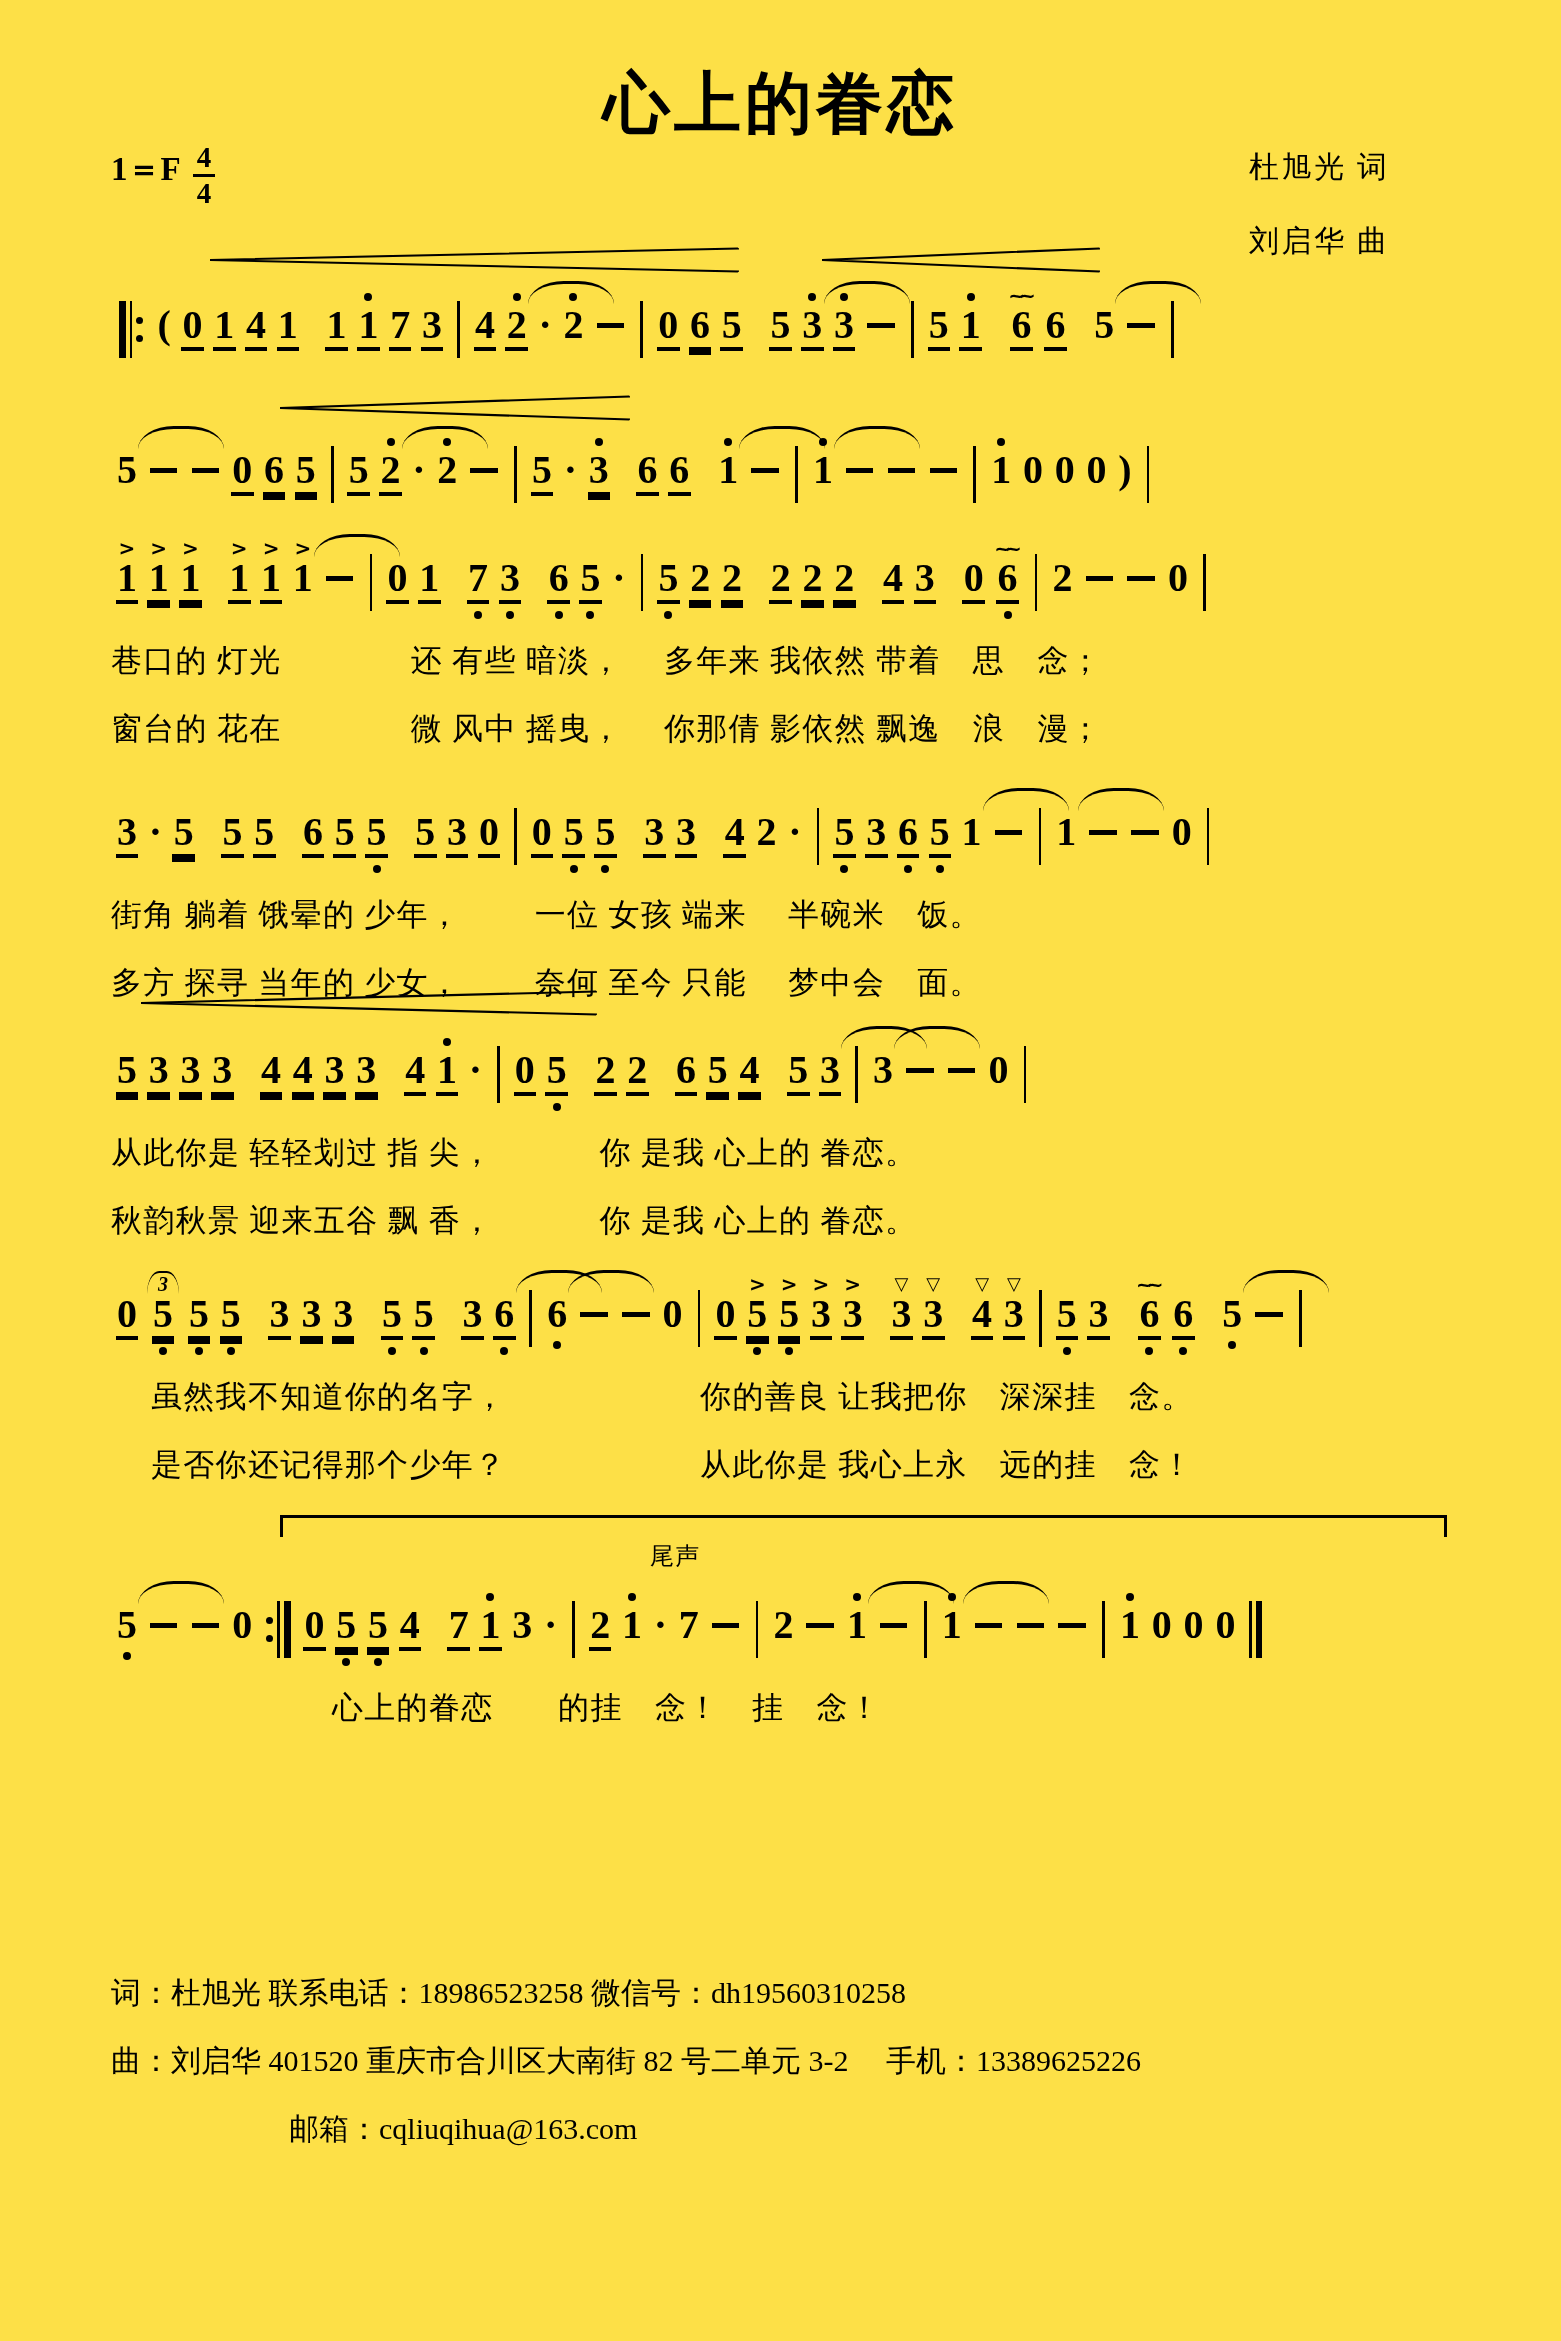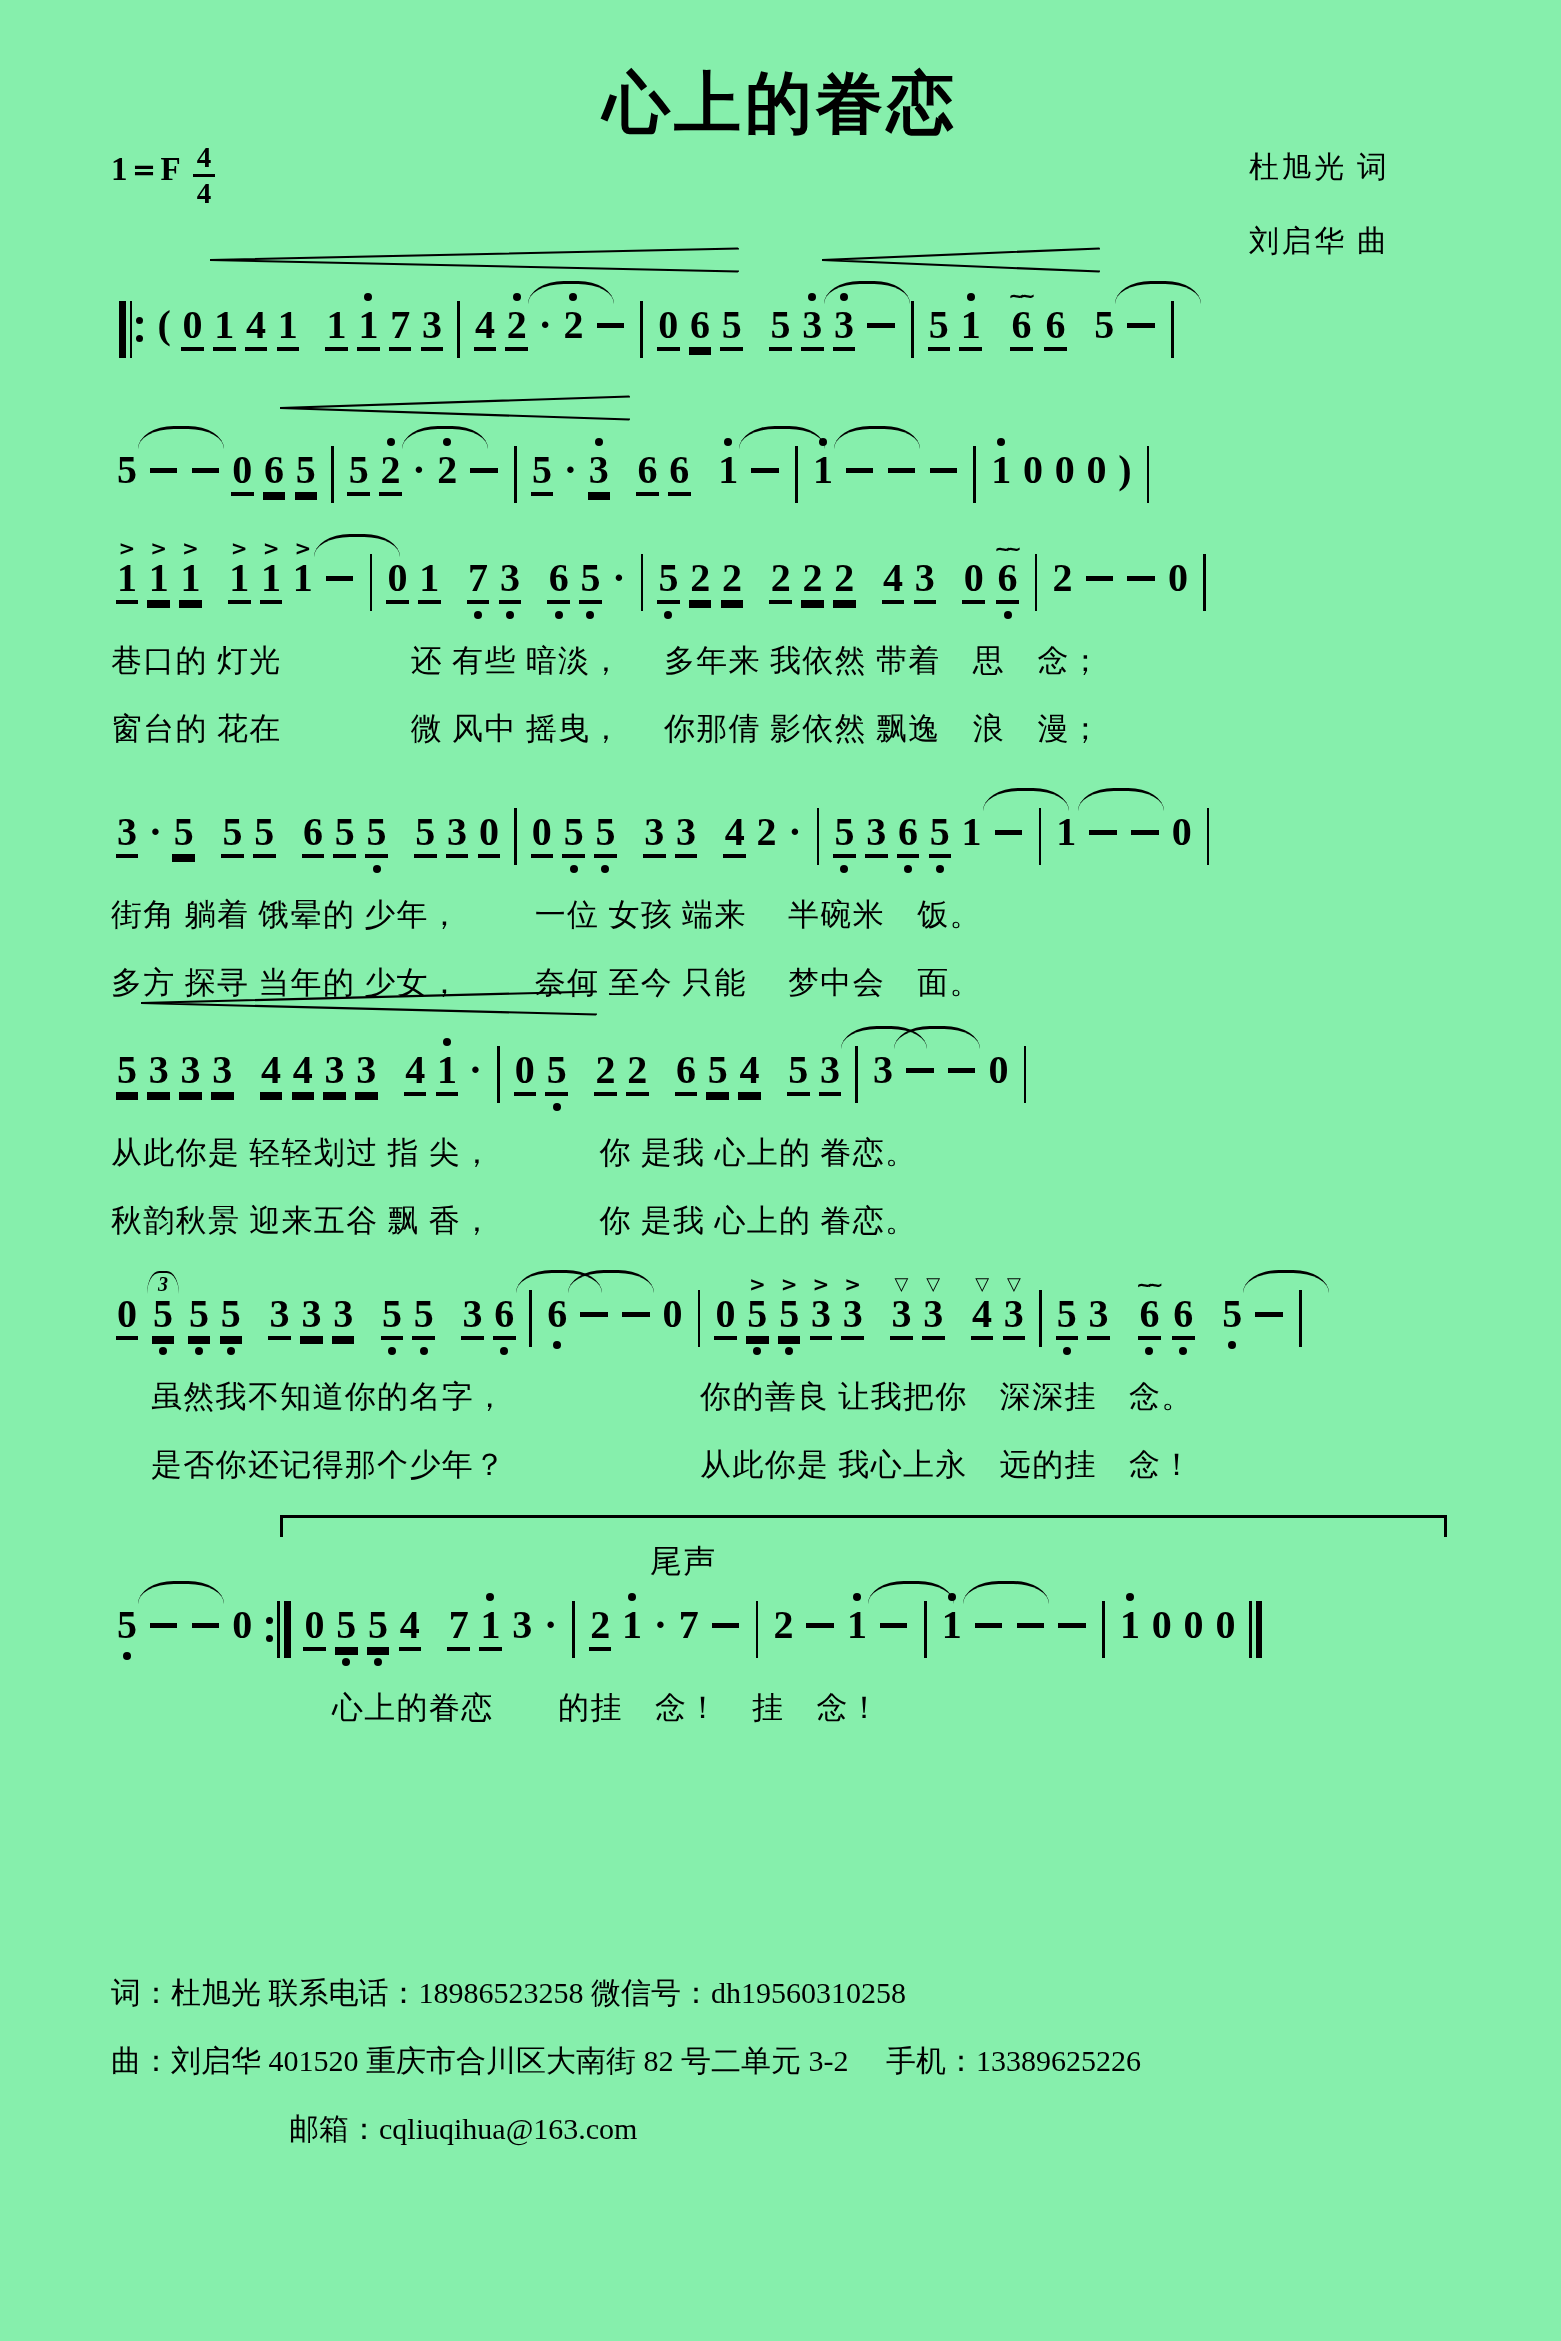--- a/index.html
+++ b/index.html
@@ -1,16 +1,16 @@
 <!DOCTYPE html>
 <html style="font-size:10.6px"><head>
 <meta charset="utf-8">
 <style>
   html,body{margin:0;padding:0;background:#888;}
-  .page{position:relative;width:1561px;height:2342px;background:#86efac;margin:0 auto;
+  .page{position:relative;width:1561px;height:2342px;background:#fde047;margin:0 auto;
         font-family:"Liberation Serif",serif;color:#000;overflow:hidden;}
 
   
   .title{position:absolute;top:58px;left:0;width:100%;text-align:center;
          font-size:67px;font-weight:700;letter-spacing:4px;}
   .keytime{position:absolute;top:147px;left:111px;display:flex;align-items:flex-start;gap:12px;
            font-size:33px;font-weight:700;}
   .frac{display:inline-flex;flex-direction:column;align-items:center;line-height:1;
         font-size:29px;font-weight:700;margin-top:-4px;}
   .frac .num{border-bottom:3.3px solid #000;padding:0 4px 2px;}
@@ -52,21 +52,21 @@
 
   .lyric-line{font-size:31px;line-height:1;margin-top:24px;white-space:pre;letter-spacing:1.3px;}
   .lyric-line + .lyric-line{margin-top:37px;}
 
   .cresc{position:absolute;height:30px;}
   .cresc svg{display:block;width:100%;height:100%;}
   .coda-bracket{position:absolute;border-top:3.3px solid #000;height:20px;}
   .coda-bracket::before,.coda-bracket::after{content:'';position:absolute;top:0;width:3.3px;height:18.5px;background:#000;}
   .coda-bracket::before{left:0;}
   .coda-bracket::after{right:0;}
-  .coda-label{position:absolute;font-size:32px;letter-spacing:1.3px;}
+  .coda-label{position:absolute;font-size:24px;letter-spacing:1.3px;}
 
   
   .footer{position:absolute;left:111px;top:1978px;font-size:30px;line-height:1;}
   .footer div{margin-bottom:38px;white-space:pre;}
   .footer .indent{padding-left:178px;}
 </style>
 </head>
 <body>
 
 <div class="page">

